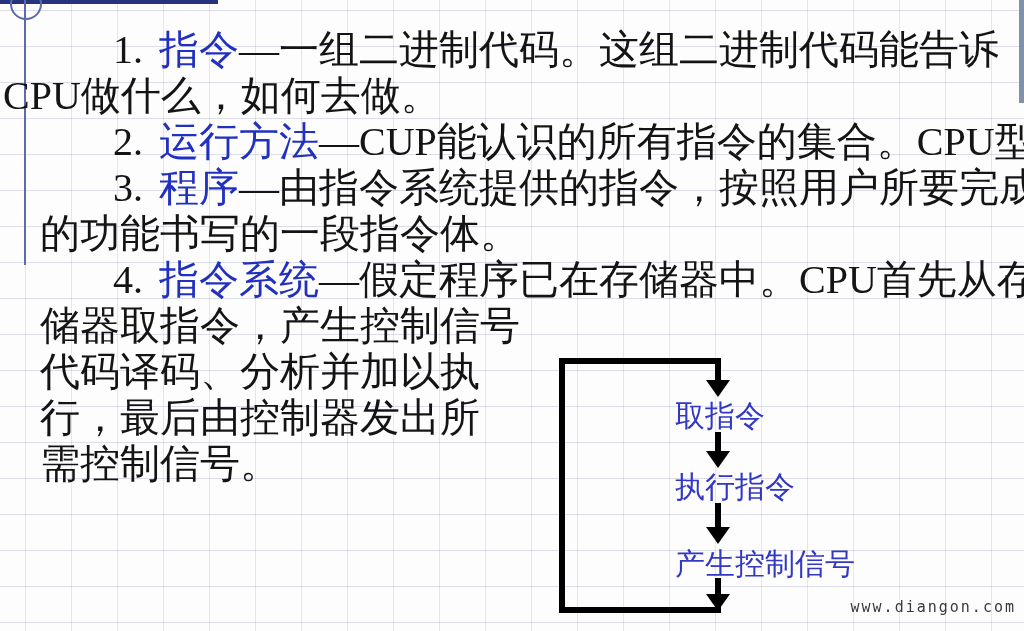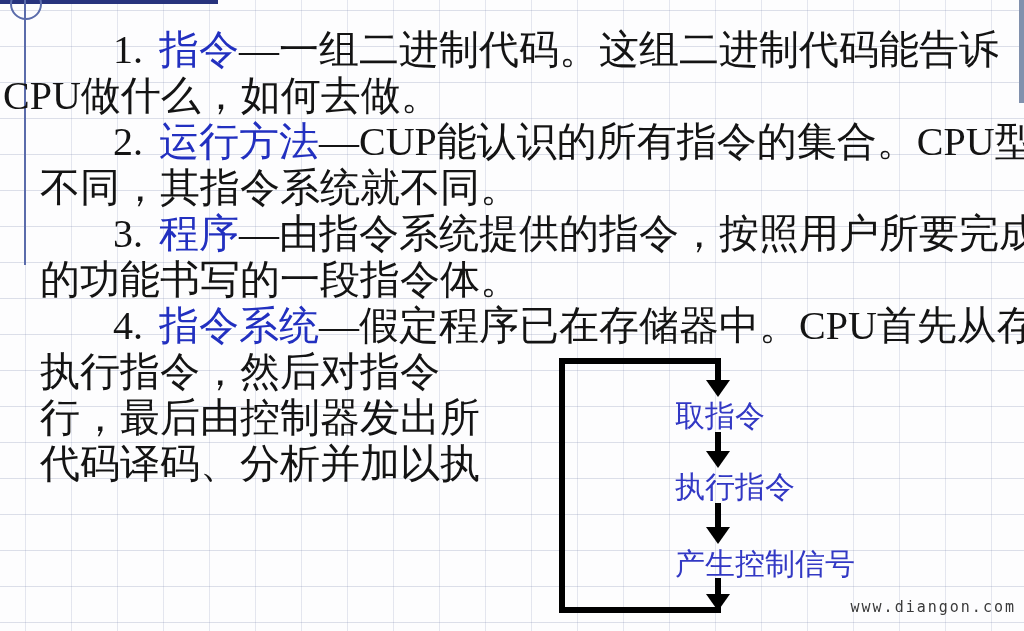--- a/index.html
+++ b/index.html
@@ -101,27 +101,27 @@
 
   <div class="top-bar"></div>
   <div class="guide-circle"></div>
   <div class="guide-vline"></div>
   <div class="edge-bar"></div>
 
   <div class="text-layer" id="text-layer">
       <div class="line item"><span class="seg black">1.</span><span class="seg blue">指令</span><span class="seg black">—一组二进制代码。这组二进制代码能告诉</span></div>
       <div class="line flush"><span class="seg black">CPU做什么，如何去做。</span></div>
       <div class="line item"><span class="seg black">2.</span><span class="seg blue">运行方法</span><span class="seg black">—CUP能认识的所有指令的集合。CPU型号</span></div>
-      <div class="line hang"><span class="seg black">不同，其指令系统就不同。</span></div>
       <div class="line item"><span class="seg black">3.</span><span class="seg blue">程序</span><span class="seg black">—由指令系统提供的指令，按照用户所要完成</span></div>
       <div class="line hang"><span class="seg black">的功能书写的一段指令体。</span></div>
       <div class="line item"><span class="seg black">4.</span><span class="seg blue">指令系统</span><span class="seg black">—假定程序已在存储器中。CPU首先从存</span></div>
-      <div class="line hang"><span class="seg black">执行指令，然后对指令</span></div>
+      <div class="line hang"><span class="seg black">储器取指令，产生控制信号</span></div>
+      <div class="line hang"><span class="seg black">代码译码、分析并加以执</span></div>
       <div class="line hang"><span class="seg black">行，最后由控制器发出所</span></div>
-      <div class="line hang"><span class="seg black">代码译码、分析并加以执</span></div>
+      <div class="line hang"><span class="seg black">需控制信号。</span></div>
     </div>
 
   <div class="flowchart">
     <div class="flow-line flow-left-line"></div>
     <div class="flow-line flow-top-line"></div>
     <div class="flow-line flow-bottom-line"></div>
 
     <div class="flow-stem stem-a"></div>
     <div class="flow-arrowhead head-a"></div>
     <div class="flow-label flow-label-0">取指令</div>

